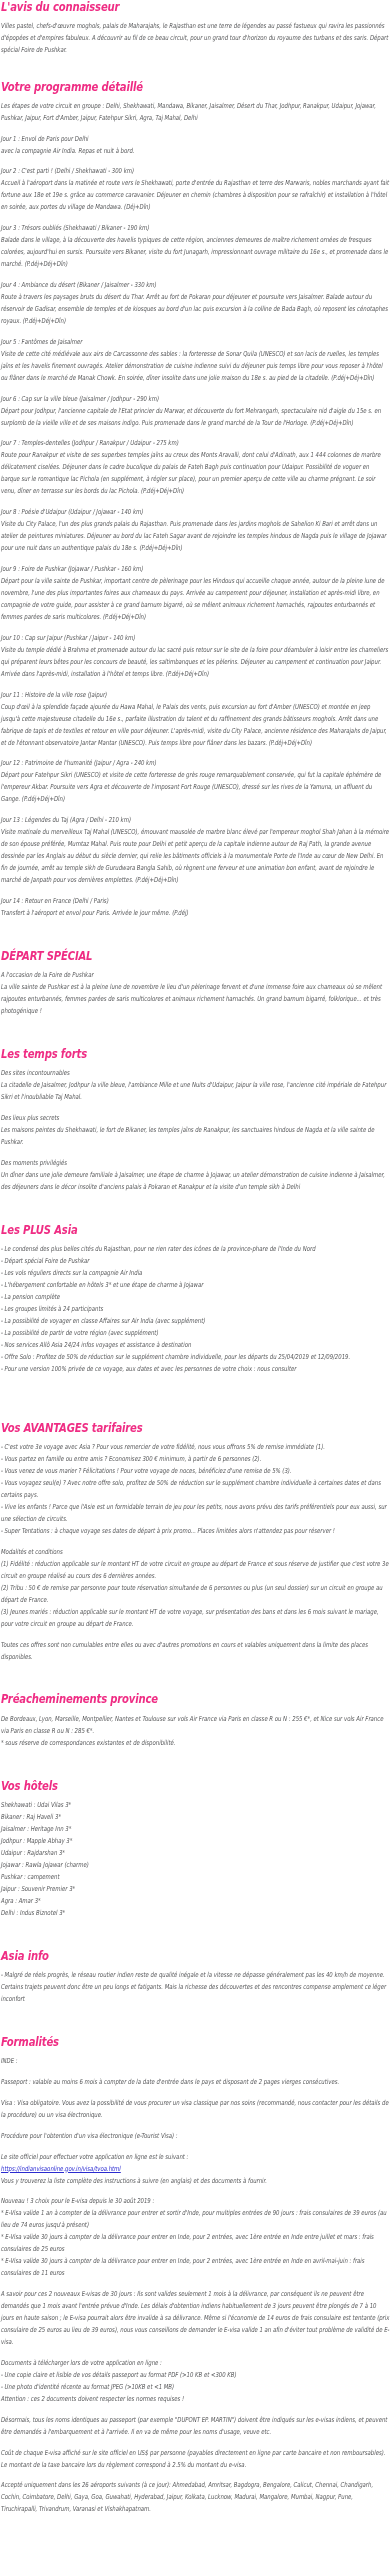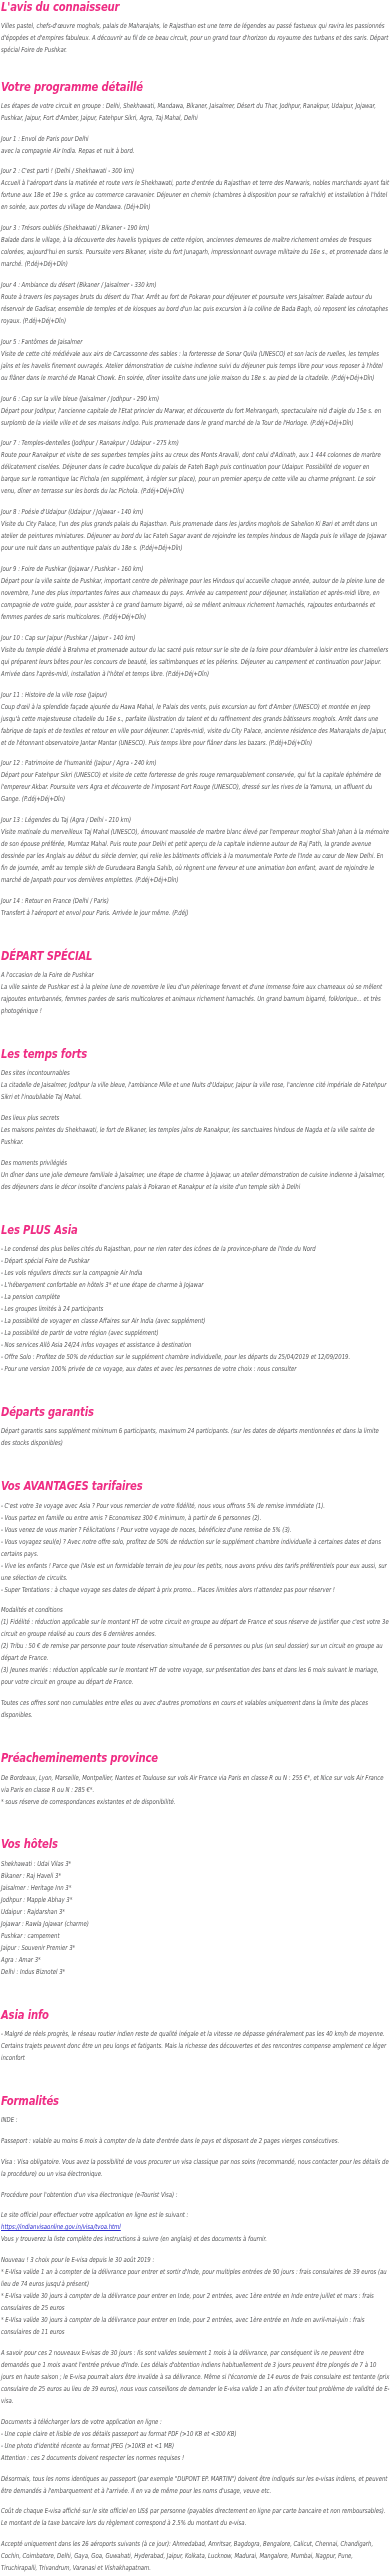--- a/index.html
+++ b/index.html
@@ -155,24 +155,20 @@
         <div class="body-text">- La possibilité de voyager en classe Affaires sur Air India (avec supplément)</div>
         <div class="body-text">- La possibilité de partir de votre région (avec supplément)</div>
         <div class="body-text">- Nos services Allô Asia 24/24 infos voyages et assistance à destination</div>
         <div class="body-text">- Offre Solo : Profitez de 50% de réduction sur le supplément chambre individuelle, pour les départs du 25/04/2019 et 12/09/2019.</div>
         <div class="body-text">- Pour une version 100% privée de ce voyage, aux dates et avec les personnes de votre choix : nous consulter</div>
       </div>
   </div>
 
   <div class="spacer-lg"></div>
 
-  <div class="section">
-    <h2 class="section-title">Départs garantis</h2>
-    <div class="body-text para">Départ garantis sans supplément minimum 6 participants, maximum 24 participants. (sur les dates de départs mentionnées et dans la limite des stocks disponibles)</div>
-  </div>
 
   <div class="spacer-lg"></div>
 
   <div class="section">
     <h2 class="section-title">Vos AVANTAGES tarifaires</h2>
     <div id="avantages-container" class="lines">
         <div class="body-text">- C'est votre 3e voyage avec Asia ? Pour vous remercier de votre fidélité, nous vous offrons 5% de remise immédiate (1).</div>
         <div class="body-text">- Vous partez en famille ou entre amis ? Economisez 300 € minimum, à partir de 6 personnes (2).</div>
         <div class="body-text">- Vous venez de vous marier ? Félicitations ! Pour votre voyage de noces, bénéficiez d'une remise de 5% (3).</div>
         <div class="body-text">- Vous voyagez seul(e) ? Avec notre offre solo, profitez de 50% de réduction sur le supplément chambre individuelle à certaines dates et dans certains pays.</div>

